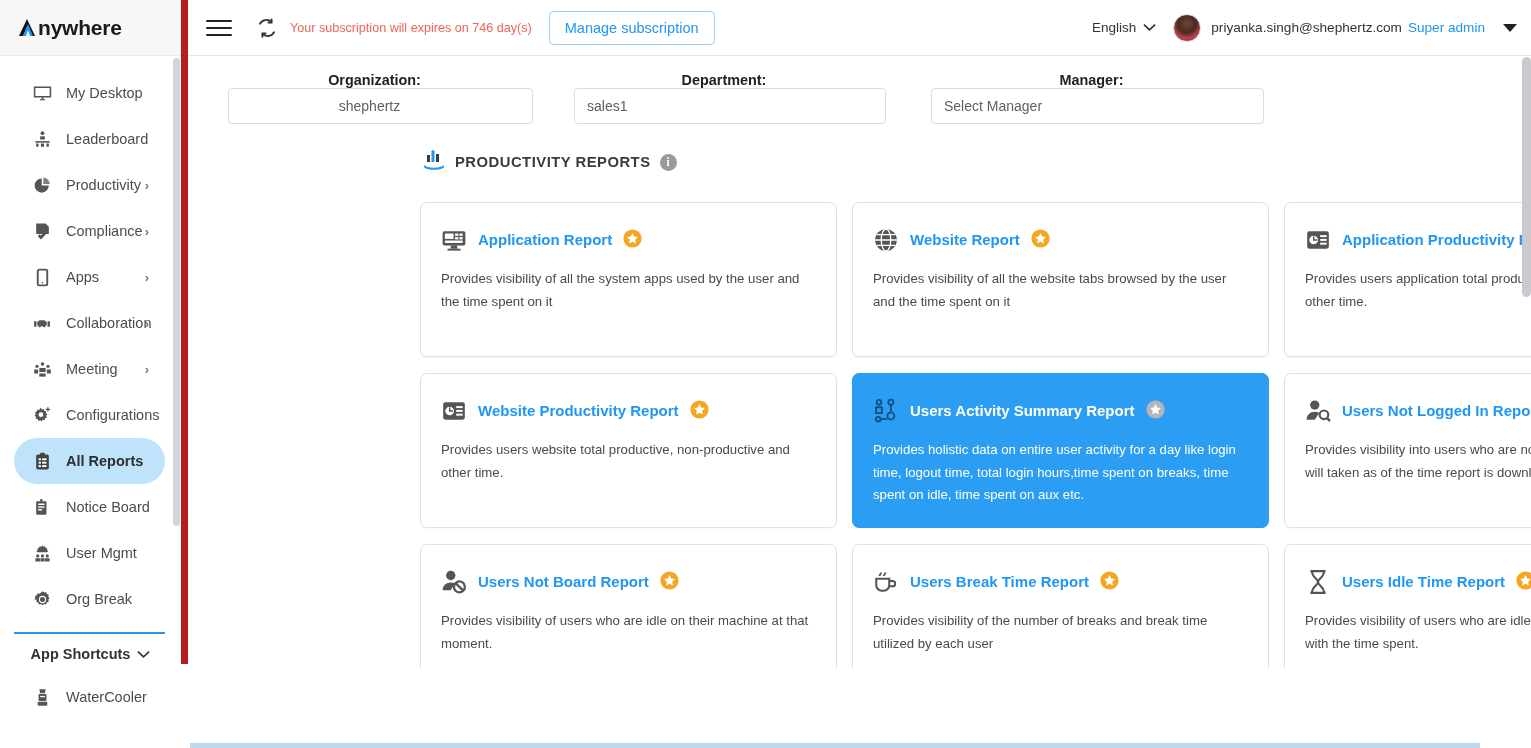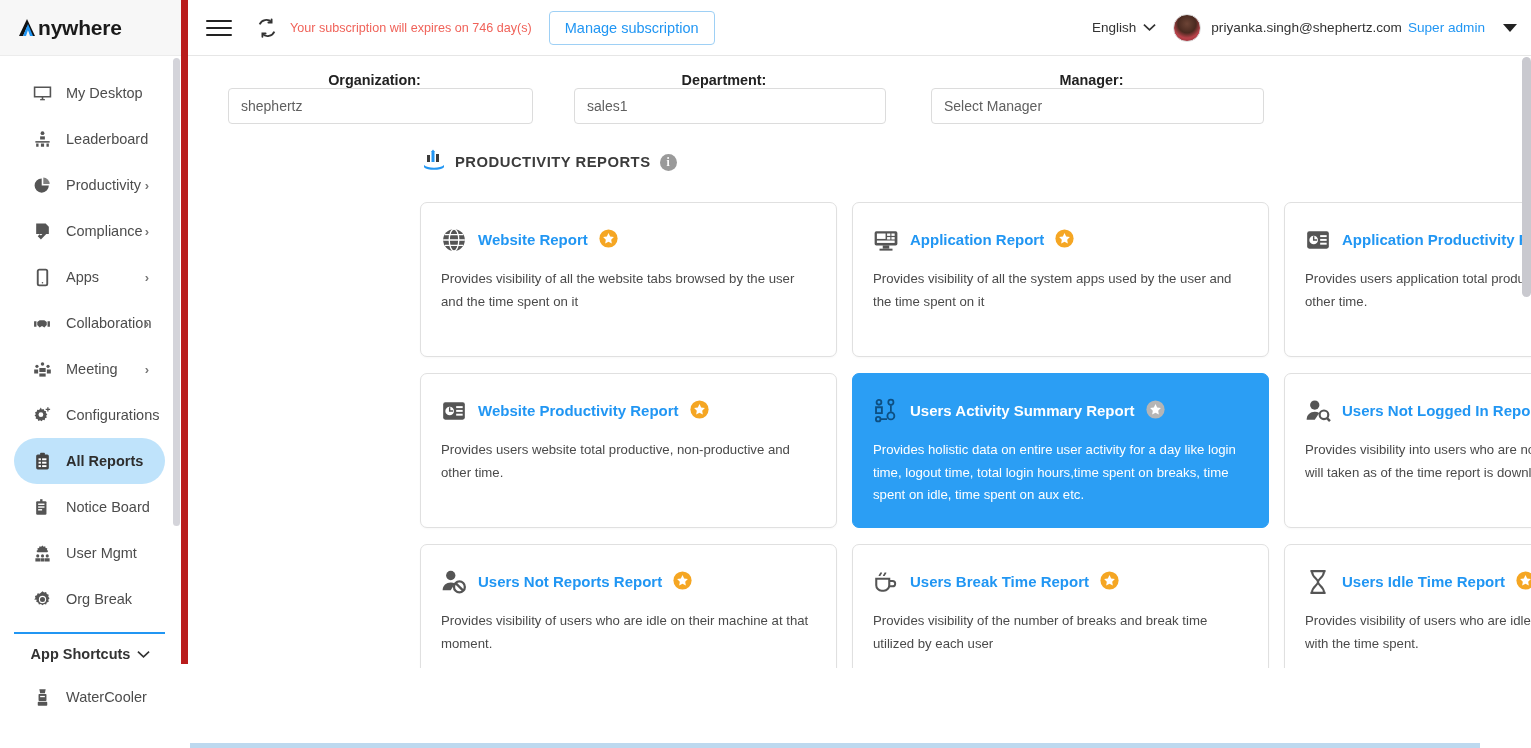--- a/index.html
+++ b/index.html
@@ -108,21 +108,21 @@
   .f-group { display: flex; align-items: center; flex-direction: column; }
   .f-label { font-weight: 700; font-size: 14.4px; color: #222; white-space: nowrap; }
   .sel-wrap { position: relative; margin-left: 12px; }
   .sel {
     appearance: none; -webkit-appearance: none;
     border: 1px solid #dcdcdc; border-radius: 4px;
     height: 36px; padding: 0 34px 0 12px;
     font-size: 14px; color: #5f5f5f; background: #fff;
     font-family: inherit; cursor: pointer;
   }
-  .sel.org { width: 305px; }
+  .sel.org { width: 305px; text-align: center; }
   .sel.dep { width: 312px; }
   .sel.mgr { width: 333px; }
   .gap1 { width: 29px; } .gap2 { width: 33px; }
 
   
   .section-head {
     display: flex; align-items: center; gap: 9px;
     padding: 10px 0 0 234px; margin-bottom: 26px;
   }
   .section-title {
@@ -448,37 +448,20 @@
         </span>
         <span class="section-title">PRODUCTIVITY REPORTS</span>
         <span class="info-badge">i</span>
       </div>
 
       <div class="grid">
           <div class="card">
             <div class="card-head">
               <span class="card-ico">
                 <svg width="26" height="26" viewBox="0 0 24 24" fill="#555">
-                  <circle cx="12" cy="12" r="10"></circle>
-                  <ellipse cx="12" cy="12" rx="4.4" ry="10" fill="none" stroke="#fff" stroke-width="1.2"></ellipse>
-                  <path d="M2 12h20M3.5 7h17M3.5 17h17" stroke="#fff" stroke-width="1.2" fill="none"></path>
-                </svg>
-              </span>
-              <span class="card-title">Website Report</span>
-              <span><svg class="star" viewBox="0 0 24 24">
-                  <circle cx="12" cy="12" r="11.5" fill="#f5a623"></circle>
-                  <path d="M12 5.2l2.1 4.3 4.7.7-3.4 3.3.8 4.7-4.2-2.2-4.2 2.2.8-4.7-3.4-3.3 4.7-.7z" fill="#fff"></path>
-                </svg></span>
-            </div>
-            <div class="card-desc">Provides visibility of all the website tabs browsed by the user and the time spent on it</div>
-          </div>
-          <div class="card">
-            <div class="card-head">
-              <span class="card-ico">
-                <svg width="26" height="26" viewBox="0 0 24 24" fill="#555">
                   <rect x="1.5" y="4" width="21" height="13" rx="1.6"></rect>
                   <rect x="3.6" y="6" width="8" height="5" fill="#fff"></rect>
                   <rect x="13" y="6" width="3" height="2.2" fill="#fff"></rect>
                   <rect x="17" y="6" width="3" height="2.2" fill="#fff"></rect>
                   <rect x="13" y="9.3" width="3" height="2.2" fill="#fff"></rect>
                   <rect x="17" y="9.3" width="3" height="2.2" fill="#fff"></rect>
                   <rect x="3.6" y="12.5" width="16.4" height="2.2" fill="#fff"></rect>
                   <rect x="9" y="17" width="6" height="3"></rect>
                   <rect x="6" y="20" width="12" height="1.8"></rect>
                 </svg>
@@ -488,20 +471,37 @@
                   <circle cx="12" cy="12" r="11.5" fill="#f5a623"></circle>
                   <path d="M12 5.2l2.1 4.3 4.7.7-3.4 3.3.8 4.7-4.2-2.2-4.2 2.2.8-4.7-3.4-3.3 4.7-.7z" fill="#fff"></path>
                 </svg></span>
             </div>
             <div class="card-desc">Provides visibility of all the system apps used by the user and the time spent on it</div>
           </div>
           <div class="card">
             <div class="card-head">
               <span class="card-ico">
                 <svg width="26" height="26" viewBox="0 0 24 24" fill="#555">
+                  <circle cx="12" cy="12" r="10"></circle>
+                  <ellipse cx="12" cy="12" rx="4.4" ry="10" fill="none" stroke="#fff" stroke-width="1.2"></ellipse>
+                  <path d="M2 12h20M3.5 7h17M3.5 17h17" stroke="#fff" stroke-width="1.2" fill="none"></path>
+                </svg>
+              </span>
+              <span class="card-title">Website Report</span>
+              <span><svg class="star" viewBox="0 0 24 24">
+                  <circle cx="12" cy="12" r="11.5" fill="#f5a623"></circle>
+                  <path d="M12 5.2l2.1 4.3 4.7.7-3.4 3.3.8 4.7-4.2-2.2-4.2 2.2.8-4.7-3.4-3.3 4.7-.7z" fill="#fff"></path>
+                </svg></span>
+            </div>
+            <div class="card-desc">Provides visibility of all the website tabs browsed by the user and the time spent on it</div>
+          </div>
+          <div class="card">
+            <div class="card-head">
+              <span class="card-ico">
+                <svg width="26" height="26" viewBox="0 0 24 24" fill="#555">
                   <rect x="2" y="4" width="20" height="16" rx="2"></rect>
                   <circle cx="8" cy="12" r="4" fill="#fff"></circle>
                   <path d="M8 8.6v3.4h3.2" fill="none" stroke="#555" stroke-width="1.3"></path>
                   <rect x="14" y="7.5" width="6" height="1.8" fill="#fff"></rect>
                   <rect x="14" y="11" width="6" height="1.8" fill="#fff"></rect>
                   <rect x="14" y="14.5" width="6" height="1.8" fill="#fff"></rect>
                 </svg>
               </span>
               <span class="card-title">Application Productivity Report</span>
             </div>
@@ -565,21 +565,21 @@
           <div class="card">
             <div class="card-head">
               <span class="card-ico">
                 <svg width="26" height="26" viewBox="0 0 24 24" fill="#555">
                   <circle cx="9" cy="6" r="4.3"></circle>
                   <path d="M1.5 19.5c0-4.2 3.4-7 7.5-7 1.4 0 2.8.3 3.9.9L9 19.5z"></path>
                   <circle cx="17" cy="16.5" r="5" fill="none" stroke="#555" stroke-width="2.1"></circle>
                   <path d="M13.5 13l7 7" stroke="#555" stroke-width="2.1"></path>
                 </svg>
               </span>
-              <span class="card-title">Users Not Reports Report</span>
+              <span class="card-title">Users Not Board Report</span>
               <span><svg class="star" viewBox="0 0 24 24">
                   <circle cx="12" cy="12" r="11.5" fill="#f5a623"></circle>
                   <path d="M12 5.2l2.1 4.3 4.7.7-3.4 3.3.8 4.7-4.2-2.2-4.2 2.2.8-4.7-3.4-3.3 4.7-.7z" fill="#fff"></path>
                 </svg></span>
             </div>
             <div class="card-desc">Provides visibility of users who are idle on their machine at that moment.</div>
           </div>
           <div class="card">
             <div class="card-head">
               <span class="card-ico">

